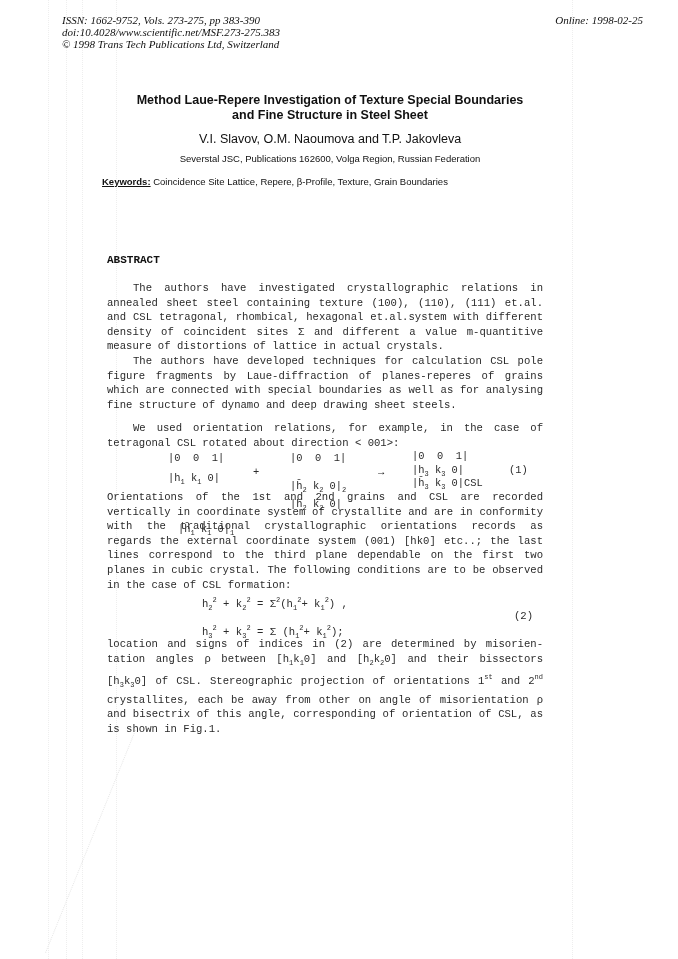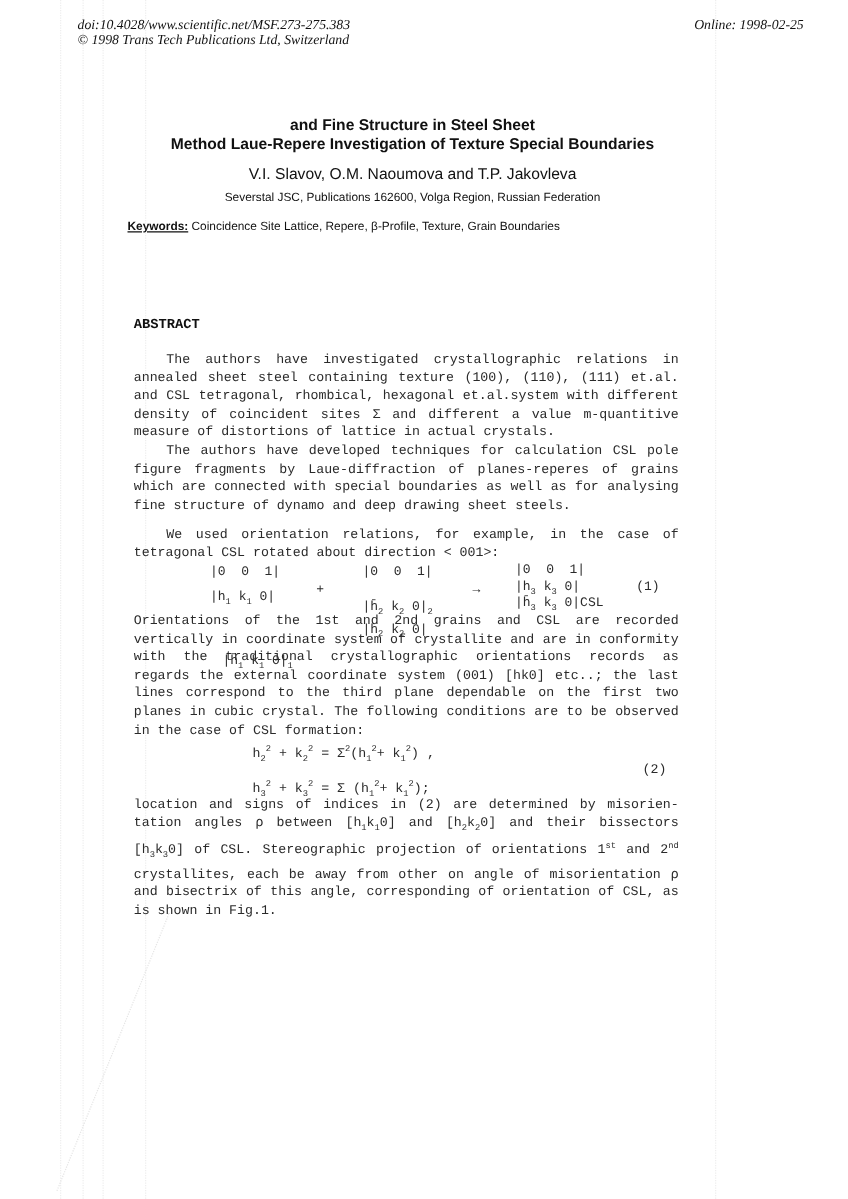--- a/index.html
+++ b/index.html
@@ -70,28 +70,29 @@
 <body>
 
 <div class="faint-line" style="left:48px"></div>
 <div class="faint-line" style="left:66px"></div>
 <div class="faint-line" style="left:82px"></div>
 <div class="faint-line" style="left:116px"></div>
 <div class="faint-line" style="left:572px"></div>
 <div class="diag"></div>
 
 <div class="header-left">
+  <div>ISSN: 1662-9752, Vols. 273-275, pp 383-390</div>
   <div>doi:10.4028/www.scientific.net/MSF.273-275.383</div>
   <div>© 1998 Trans Tech Publications Ltd, Switzerland</div>
 </div>
 <div class="header-right">Online: 1998-02-25</div>
 
 <div class="title">
+  <div>Method Laue-Repere Investigation of Texture Special Boundaries</div>
   <div>and Fine Structure in Steel Sheet</div>
-  <div>Method Laue-Repere Investigation of Texture Special Boundaries</div>
 </div>
 <div class="authors">V.I. Slavov, O.M. Naoumova and T.P. Jakovleva</div>
 <div class="affil">Severstal JSC, Publications 162600, Volga Region, Russian Federation</div>
 <div class="keywords">
   <span class="kw-label">Keywords:</span>
   <span>Coincidence Site Lattice, Repere, β-Profile, Texture, Grain Boundaries</span>
 </div>
 
 <div class="abstract-h">ABSTRACT</div>
 

